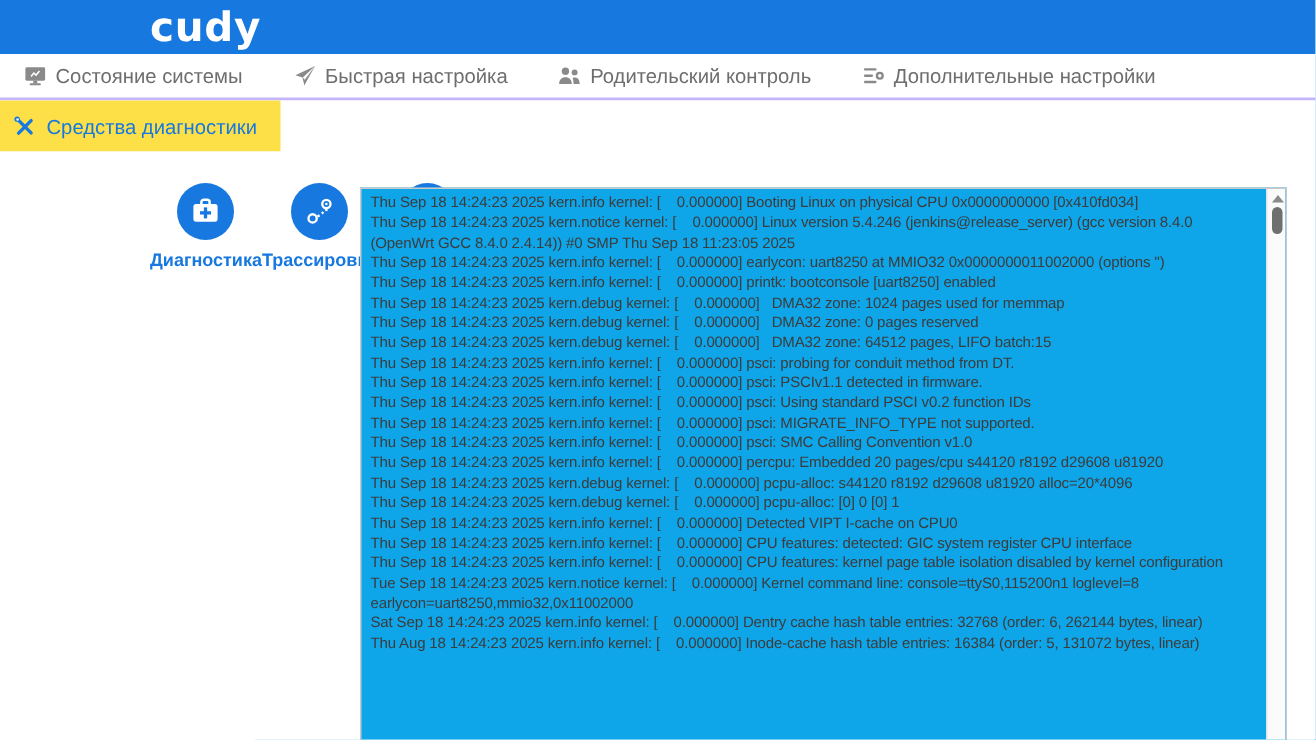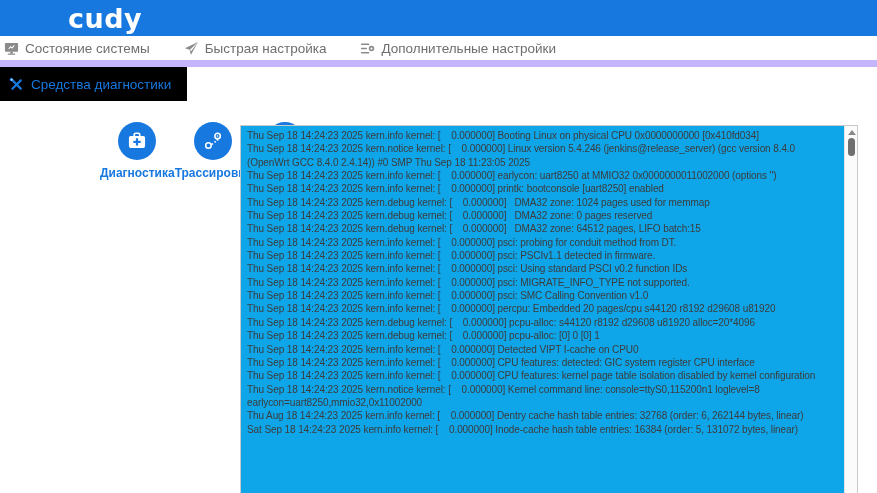--- a/index.html
+++ b/index.html
@@ -2,33 +2,33 @@
 <html lang="ru"><head>
 <meta charset="utf-8">
 <style>
   * { margin:0; padding:0; box-sizing:border-box; }
   html,body { width:877px; height:493px; overflow:hidden; background:#fff;
     font-family:"Liberation Sans", sans-serif; }
   .page { position:relative; width:877px; height:493px; display:flex; flex-direction:column; }
 
   
   .hdr { height:36px; background:#1778e0; display:flex; align-items:center; flex:0 0 auto; }
-  .logo { color:#fff; font-size:27px; font-weight:bold; letter-spacing:0.5px; margin-left:68px; line-height:1;
+  .logo { color:#fff; font-size:27px; font-weight:bold; letter-spacing:0.5px; margin-left:100px; line-height:1;
     font-family:"DejaVu Sans", sans-serif; }
 
   
-  .nav { height:31px; background:#fff; display:flex; align-items:center; padding-left:4px;
-    border-bottom:7px solid #c4b5fd; flex:0 0 auto; }
+  .nav { height:31px; background:#fff; display:flex; align-items:center; padding-left:16px;
+    border-bottom:2px solid #c4b5fd; flex:0 0 auto; }
   .nav-item { display:flex; align-items:center; gap:6px; margin-right:34px; cursor:pointer;
     color:#6e6e6e; font-size:13.5px; white-space:nowrap; }
   .nav-item .nicon { color:#8a8a8a; display:flex; align-items:center; }
 
   
   .subnav { height:34px; background:#fff; display:flex; align-items:stretch; flex:0 0 auto; }
-  .subtab { display:flex; align-items:center; gap:7px; background:#000000; padding:0 16px 0 9px;
+  .subtab { display:flex; align-items:center; gap:7px; background:#fde047; padding:0 16px 0 9px;
     color:#1778e0; font-size:13.5px; cursor:pointer; white-space:nowrap; }
   .subtab .nicon { color:#1778e0; display:flex; align-items:center; }
 
   
   .main { flex:1 1 auto; display:flex; background:#fff; }
   .sidebar { width:140px; margin-left:100px; margin-top:21px; display:flex; flex-direction:row;
     align-items:flex-start; flex:0 0 auto;font-weight:bold; }
   .tool { display:flex; flex-direction:column; align-items:center; cursor:pointer; margin-bottom:15px; }
   .tool-circle { width:38px; height:38px; border-radius:50%; background:#1778e0; display:flex;
     align-items:center; justify-content:center; }
@@ -86,20 +86,31 @@
       </span>
       <span>Состояние системы</span>
     </div>
     <div class="nav-item">
       <span class="nicon">
         <svg width="15" height="15" viewBox="0 0 16 16" fill="currentColor">
             <path d="M15 1L1 7.6l5 1.7 1.4 5.6 2.2-4.3L15 1zM6.3 9.2L15 1 7.6 10.9l-1.3-1.7z"></path>
           </svg>
       </span>
       <span>Быстрая настройка</span>
+    </div>
+    <div class="nav-item">
+      <span class="nicon">
+        <svg width="15" height="15" viewBox="0 0 16 16" fill="currentColor">
+            <circle cx="5.3" cy="4.8" r="2.6"></circle>
+            <path d="M0.8 13.8c0-3 1.9-4.7 4.5-4.7s4.5 1.7 4.5 4.7z"></path>
+            <circle cx="11.8" cy="5.6" r="2.1"></circle>
+            <path d="M10.4 9.6c.5-.2 1-.3 1.5-.3 2.1 0 3.5 1.4 3.5 4.5h-4.3c-.1-1.8-.3-3.1-.7-4.2z"></path>
+          </svg>
+      </span>
+      <span>Родительский контроль</span>
     </div>
     <div class="nav-item">
       <span class="nicon">
         <svg width="15" height="15" viewBox="0 0 16 16" fill="currentColor">
             <rect x="1" y="2.6" width="9" height="1.7" rx="0.8"></rect>
             <rect x="1" y="7.1" width="6.5" height="1.7" rx="0.8"></rect>
             <rect x="1" y="11.6" width="9" height="1.7" rx="0.8"></rect>
             <circle cx="12.3" cy="8" r="2.9"></circle>
             <circle cx="12.3" cy="8" r="1.2" fill="#fff"></circle>
             <rect x="11.6" y="4.3" width="1.4" height="7.4" transform="rotate(90 12.3 8)" opacity="0"></rect>
@@ -191,23 +202,23 @@
           <div class="log-line">Thu Sep 18 14:24:23 2025 kern.info kernel: [    0.000000] psci: PSCIv1.1 detected in firmware.</div>
           <div class="log-line">Thu Sep 18 14:24:23 2025 kern.info kernel: [    0.000000] psci: Using standard PSCI v0.2 function IDs</div>
           <div class="log-line">Thu Sep 18 14:24:23 2025 kern.info kernel: [    0.000000] psci: MIGRATE_INFO_TYPE not supported.</div>
           <div class="log-line">Thu Sep 18 14:24:23 2025 kern.info kernel: [    0.000000] psci: SMC Calling Convention v1.0</div>
           <div class="log-line">Thu Sep 18 14:24:23 2025 kern.info kernel: [    0.000000] percpu: Embedded 20 pages/cpu s44120 r8192 d29608 u81920</div>
           <div class="log-line">Thu Sep 18 14:24:23 2025 kern.debug kernel: [    0.000000] pcpu-alloc: s44120 r8192 d29608 u81920 alloc=20*4096</div>
           <div class="log-line">Thu Sep 18 14:24:23 2025 kern.debug kernel: [    0.000000] pcpu-alloc: [0] 0 [0] 1</div>
           <div class="log-line">Thu Sep 18 14:24:23 2025 kern.info kernel: [    0.000000] Detected VIPT I-cache on CPU0</div>
           <div class="log-line">Thu Sep 18 14:24:23 2025 kern.info kernel: [    0.000000] CPU features: detected: GIC system register CPU interface</div>
           <div class="log-line">Thu Sep 18 14:24:23 2025 kern.info kernel: [    0.000000] CPU features: kernel page table isolation disabled by kernel configuration</div>
-          <div class="log-line">Thu Sep 18 14:24:23 2025 kern.notice kernel: [    0.000000] Kernel command line: console=ttyS0,115200n1 loglevel=8 earlycon=uart8250,mmio32,0x11002000</div>
-          <div class="log-line">Thu Aug 18 14:24:23 2025 kern.info kernel: [    0.000000] Dentry cache hash table entries: 32768 (order: 6, 262144 bytes, linear)</div>
-          <div class="log-line">Sat Sep 18 14:24:23 2025 kern.info kernel: [    0.000000] Inode-cache hash table entries: 16384 (order: 5, 131072 bytes, linear)</div>
+          <div class="log-line">Tue Sep 18 14:24:23 2025 kern.notice kernel: [    0.000000] Kernel command line: console=ttyS0,115200n1 loglevel=8 earlycon=uart8250,mmio32,0x11002000</div>
+          <div class="log-line">Sat Sep 18 14:24:23 2025 kern.info kernel: [    0.000000] Dentry cache hash table entries: 32768 (order: 6, 262144 bytes, linear)</div>
+          <div class="log-line">Thu Aug 18 14:24:23 2025 kern.info kernel: [    0.000000] Inode-cache hash table entries: 16384 (order: 5, 131072 bytes, linear)</div>
         </div>
       <div class="log-sb">
         <div class="sb-up"></div>
         <div class="sb-thumb"></div>
         <div class="sb-down"></div>
       </div>
     </div>
 
   </div>
 

